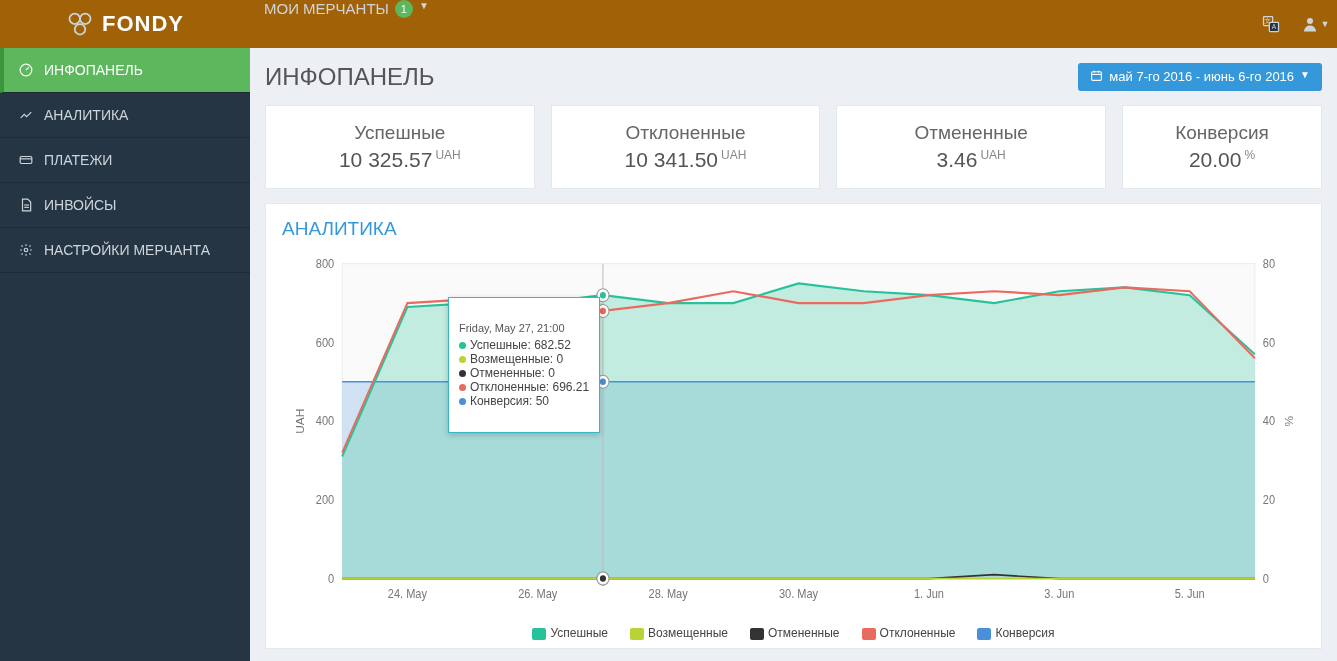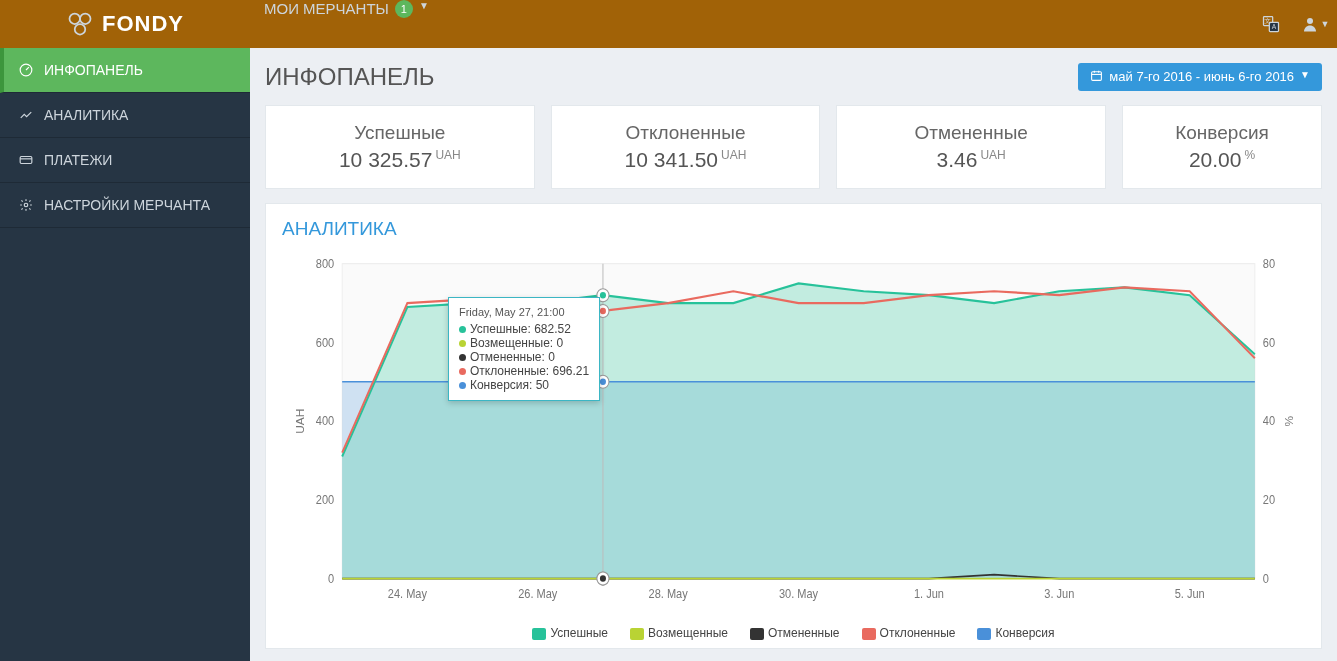--- a/index.html
+++ b/index.html
@@ -29,21 +29,21 @@
   .stat-val { font-size: 21px; color: #555; }
   .stat-unit { font-size: 12px; color: #888; vertical-align: super; margin-left: 3px; }
   .chart-panel { background: #fff; border: 1px solid #e3e8ec; padding: 14px 16px 8px; }
   .chart-title { color: #3498db; font-size: 19px; font-weight: 400; margin-bottom: 2px; }
   .chart-wrap { position: relative; height: 380px; }
   .chart-wrap svg { width: 100%; height: 100%; }
   .axis-text { font-size: 11px; fill: #777; }
   .axis-title { font-size: 11px; fill: #777; }
   .legend { display: flex; justify-content: center; gap: 22px; font-size: 12px; color: #444; margin-top: 4px; }
   .legend .sw { display: inline-block; width: 14px; height: 12px; margin-right: 4px; vertical-align: middle; border-radius: 2px; }
-  .tooltip-box { position: absolute; background: #fff; border: 1px solid #3bb6c4; box-shadow: 0 2px 6px rgba(0,0,0,.2); padding: 8px 10px; font-size: 12px; color: #444; }
+  .tooltip-box { position: absolute; background: #fff; border: 1px solid #3bb6c4; box-shadow: 0 2px 6px rgba(0,0,0,.2); padding: 24px 10px; font-size: 12px; color: #444; }
   .tooltip-box .tt-head { font-size: 11px; margin-bottom: 4px; color: #555; }
   .tooltip-box .dot { display: inline-block; width: 7px; height: 7px; border-radius: 50%; margin-right: 4px; vertical-align: middle; }
   .tooltip-box .val { font-weight: 400; }
 </style>
 </head>
 <body>
 
 <div class="topbar">
   <div class="logo">
     <svg viewBox="0 0 32 32">
@@ -98,20 +98,30 @@
     <span>АНАЛИТИКА</span>
   </div>
   <div class="side-item">
     <span class="si-icon">
         <svg width="14" height="14" viewBox="0 0 24 24" fill="none" stroke="currentColor" stroke-width="2">
           <rect x="2" y="6" width="20" height="12" rx="2"></rect>
           <line x1="2" y1="10" x2="22" y2="10"></line>
         </svg>
       </span>
     <span>ПЛАТЕЖИ</span>
+  </div>
+  <div class="side-item">
+    <span class="si-icon">
+        <svg width="14" height="14" viewBox="0 0 24 24" fill="none" stroke="currentColor" stroke-width="2">
+          <path d="M6 2h9l5 5v15H6z"></path>
+          <line x1="9" y1="12" x2="17" y2="12"></line>
+          <line x1="9" y1="16" x2="17" y2="16"></line>
+        </svg>
+      </span>
+    <span>ИНВОЙСЫ</span>
   </div>
   <div class="side-item">
     <span class="si-icon">
         <svg width="14" height="14" viewBox="0 0 24 24" fill="none" stroke="currentColor" stroke-width="2">
           <circle cx="12" cy="12" r="3"></circle>
           <path d="M12 2v3M12 19v3M4.2 4.2l2.1 2.1M17.7 17.7l2.1 2.1M2 12h3M19 12h3M4.2 19.8l2.1-2.1M17.7 6.3l2.1-2.1"></path>
         </svg>
       </span>
     <span>НАСТРОЙКИ МЕРЧАНТА</span>
   </div>

